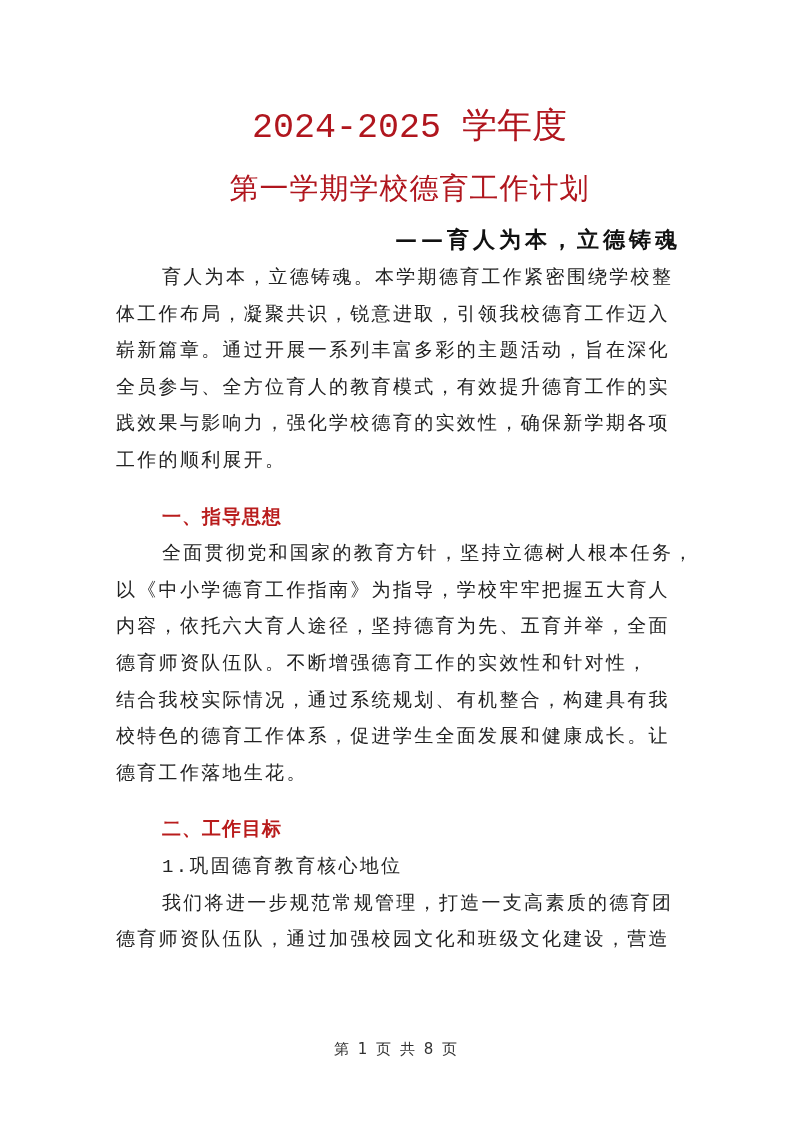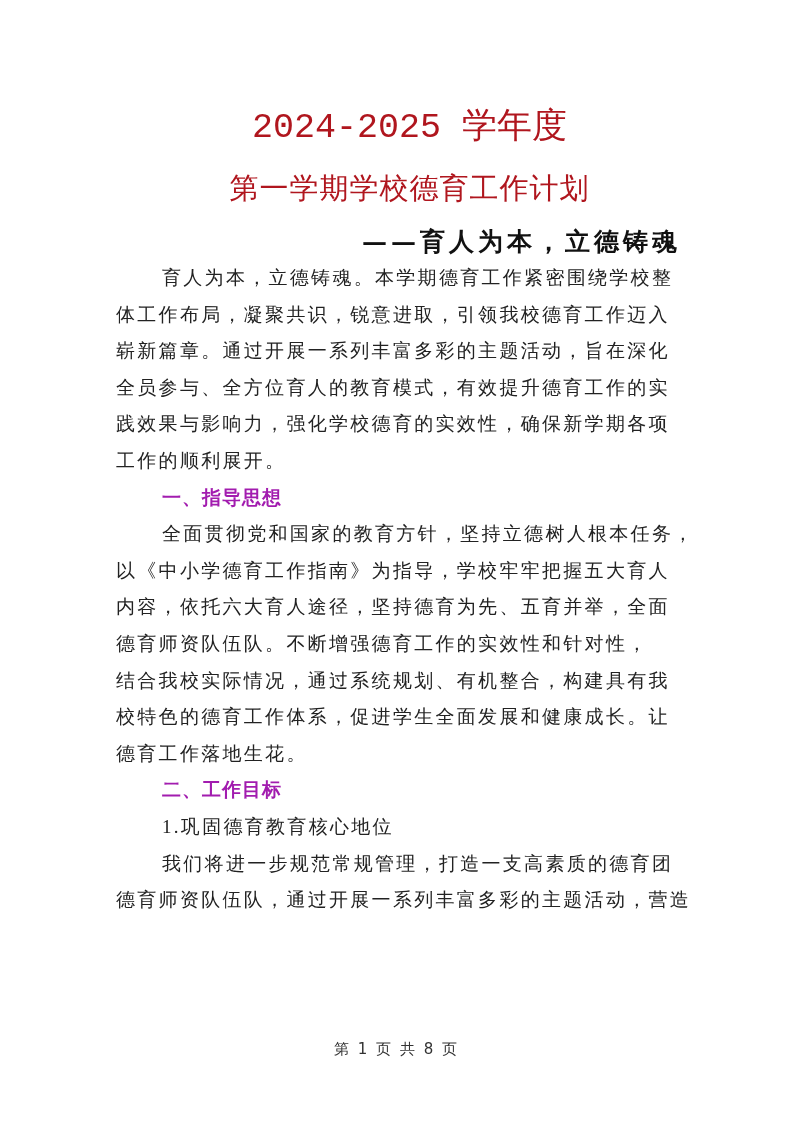--- a/index.html
+++ b/index.html
@@ -8,30 +8,30 @@
   .title1, .title2 {
     position: absolute; left: 13px; width: 793px; text-align: center;
     color: #b0161e; font-family: Liberation Mono, monospace;
     white-space: nowrap;
   }
   .title1 { top: 103px; font-size: 35px; line-height: 50px; }
   .title2 { top: 166px; font-size: 29px; line-height: 50px; letter-spacing: 1px; }
   .subtitle {
     position: absolute; top: 225px; right: 112px;
     font-family: "DejaVu Serif", "Liberation Serif", serif; font-weight: bold;
-    font-size: 25px; letter-spacing: 4px; color: #111; white-space: nowrap;
+    font-size: 22px; letter-spacing: 4px; color: #111; white-space: nowrap;
   }
   .body { position: absolute; left: 116px; top: 260px; width: 564px; }
   .line {
-    font-family: Liberation Serif, serif;
+    font-family: Liberation Mono, monospace;
     font-size: 19px; line-height: 36.6px; color: #222;
     white-space: nowrap; letter-spacing: 2.3px; height: 36.6px;
   }
   .indent { padding-left: 46px; }
-  .heading { font-weight: bold; letter-spacing: 1px; color: #a21caf; }
+  .heading { font-weight: bold; letter-spacing: 1px; color: #b91c1c; margin-top: 20px; }
   .footer {
     position: absolute; top: 1040px; left: 0; width: 793px; text-align: center;
     font-family: "DejaVu Sans", "Liberation Sans", sans-serif; font-size: 15px; color: #333;
     letter-spacing: 2px;
   }
 </style>
 </head>
 <body>
 
 <div class="page">
@@ -52,17 +52,17 @@
     <div class="line">以《中小学德育工作指南》为指导，学校牢牢把握五大育人</div>
     <div class="line">内容，依托六大育人途径，坚持德育为先、五育并举，全面</div>
     <div class="line">德育师资队伍队。不断增强德育工作的实效性和针对性，</div>
     <div class="line">结合我校实际情况，通过系统规划、有机整合，构建具有我</div>
     <div class="line">校特色的德育工作体系，促进学生全面发展和健康成长。让</div>
     <div class="line">德育工作落地生花。</div>
 
     <div class="line indent heading">二、工作目标</div>
     <div class="line indent">1.巩固德育教育核心地位</div>
     <div class="line indent">我们将进一步规范常规管理，打造一支高素质的德育团</div>
-    <div class="line">德育师资队伍队，通过开展一系列丰富多彩的主题活动，营造</div>
+    <div class="line">德育师资队伍队，通过加强校园文化和班级文化建设，营造</div>
   </div>
 
   <div class="footer">第 1 页 共 8 页</div>
 </div>
 
 </body></html>

